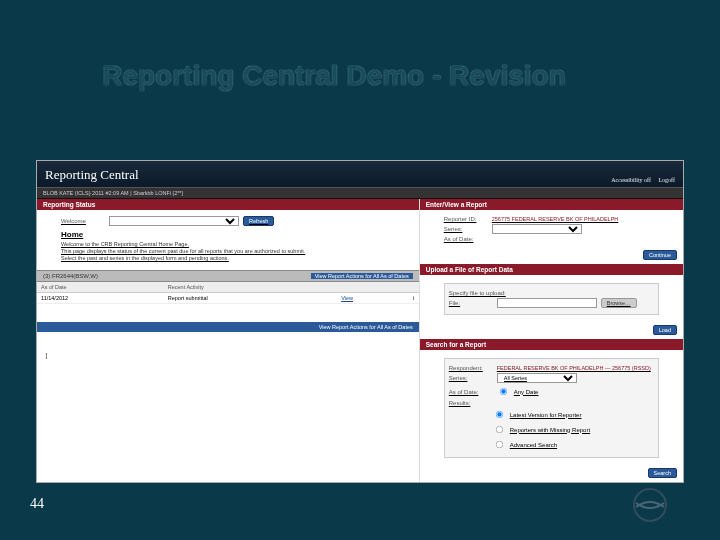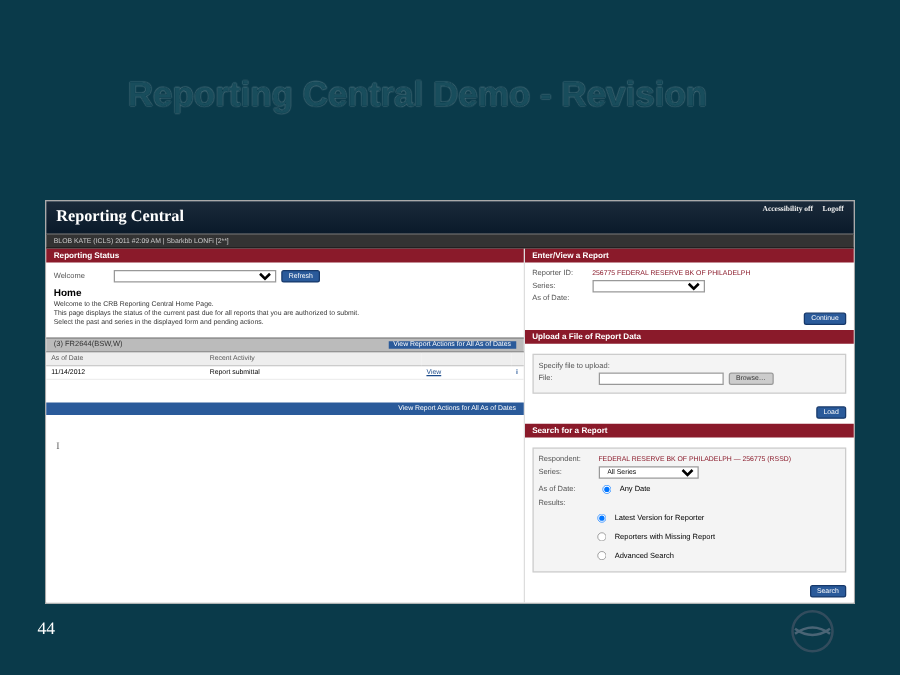--- a/index.html
+++ b/index.html
@@ -54,23 +54,22 @@
     border: 1px solid #aaa;
   }
   .app-header {
     height: 26px;
     background: linear-gradient(#1a2a3a,#0a1a2a);
     color: #fff;
     font-family: Georgia, serif;
     font-size: 13px;
     padding: 4px 8px;
     display: flex;
-    align-items: flex-start;
+    align-items: flex-end;
     justify-content: space-between;
-    font-weight: bold;
   }
   .app-header-right { font-size: 6px; font-family: Verdana; }
   .app-header-right a { color:#eee; margin-left:6px; }
   .userbar {
     background: #333;
     color: #ccc;
     font-size: 5.5px;
     padding: 2px 6px;
     border-top:1px solid #555;
     border-bottom:1px solid #111;
@@ -78,21 +77,21 @@
   .app-body { display: flex; background:#fff; }
   .left-col { flex: 1.45; border-right: 1px solid #ddd; }
   .right-col { flex: 1; }
   .panel-hdr {
     background: #8a1a2a;
     color: #fff;
     font-size: 6.5px;
     font-weight: bold;
     padding: 2px 6px;
   }
-  .panel-body { padding: 4px 6px; }
+  .panel-body { padding: 4px 24px; text-decoration: underline; }
   .row { display:flex; align-items:center; gap:4px; margin:2px 0;}
   .lbl { color:#555; min-width:44px; }
   .val { color:#222; }
   select, input[type=text] {
     font-size:5.5px; height:10px; border:1px solid #999; background:#fff; padding:0 2px;
   }
   .btn {
     display:inline-block; background:#2a5a9a; color:#fff; font-size:5.5px;
     padding:1px 5px; border-radius:2px; border:1px solid #16386a; cursor:pointer;
   }

